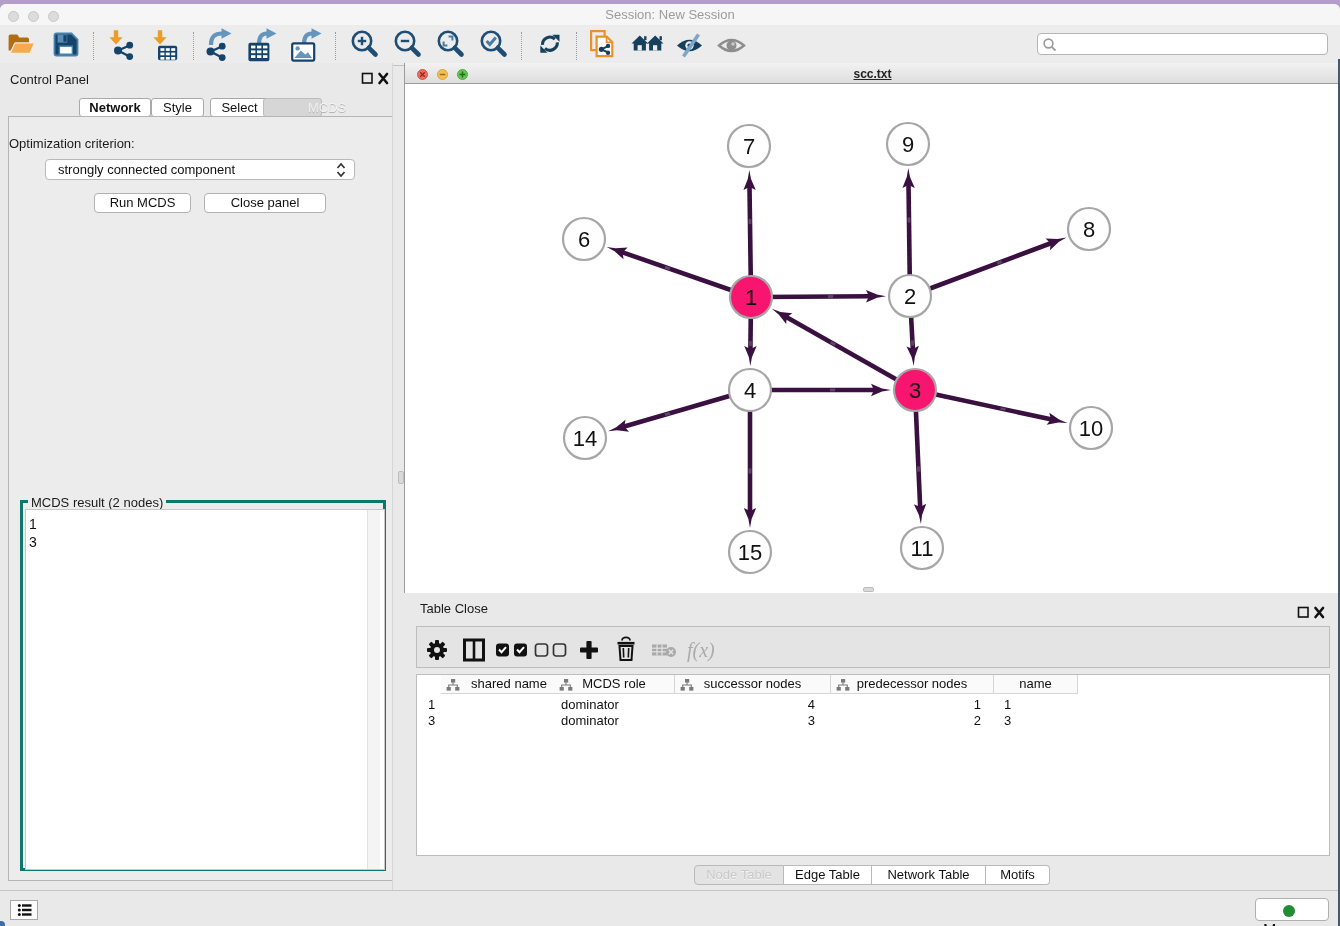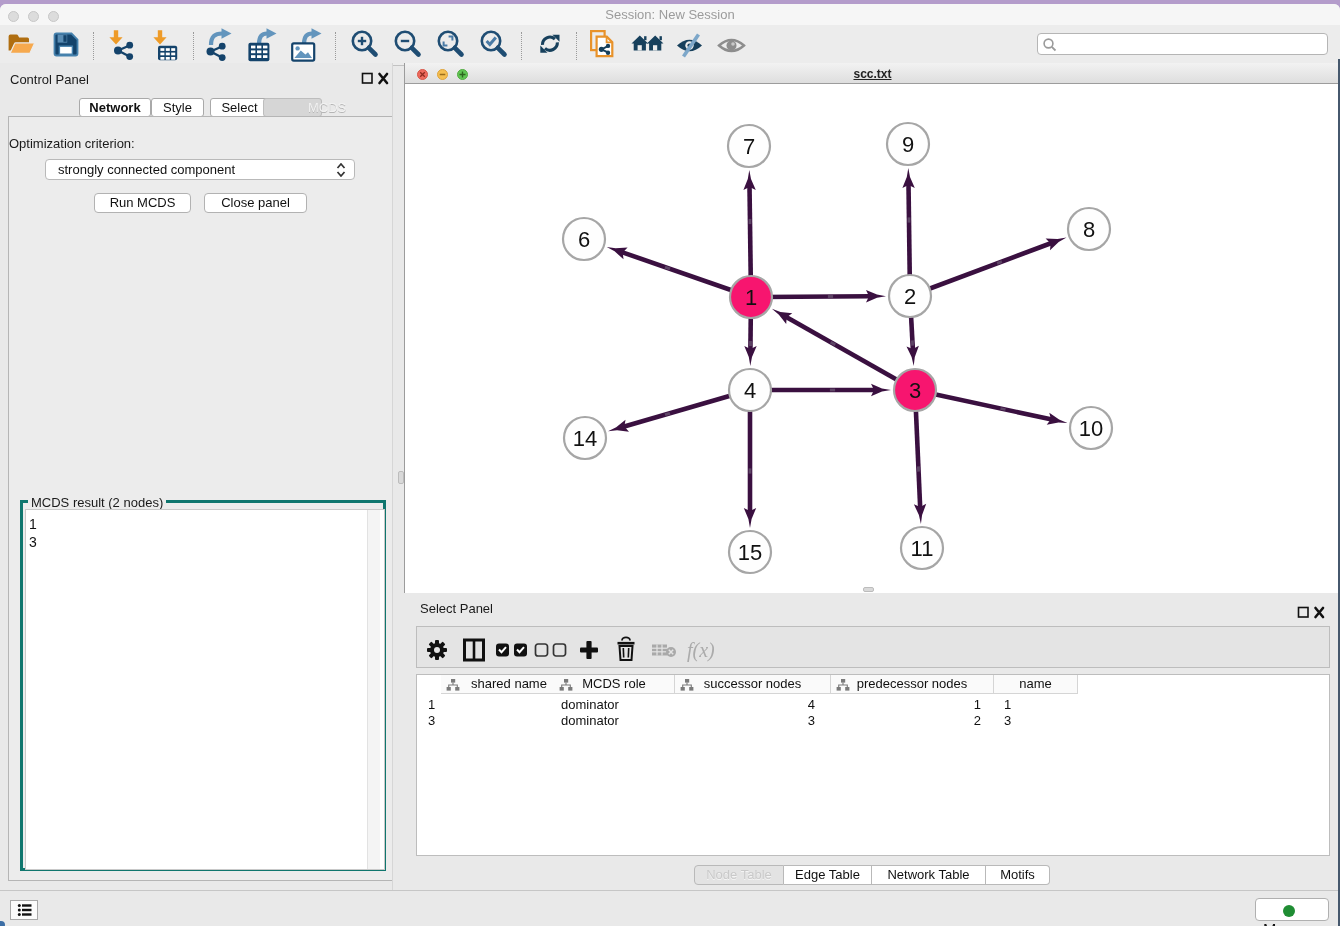--- a/index.html
+++ b/index.html
@@ -243,21 +243,21 @@
       <div class="tab sel" style="left:184px; width:59px;">MCDS</div>
     </div>
     <div id="tabcontent">
       <div id="optlabel">Optimization criterion:</div>
       <div id="dropdown">strongly connected component
         <svg width="10" height="14" viewBox="0 0 10 14" style="position:absolute; right:8px; top:3px;">
           <path d="M1.5,5 L5,1 L8.5,5 M1.5,9 L5,13 L8.5,9" fill="none" stroke="#333" stroke-width="1.7"></path>
         </svg>
       </div>
       <div class="btn" style="left:85px; top:76px; width:97px;">Run MCDS</div>
-      <div class="btn" style="left:195px; top:76px; width:103px;">Close panel</div>
+      <div class="btn" style="left:195px; top:76px; width:122px;">Close panel</div>
       <div id="groupbox">
         <div id="grouplabel">MCDS result (2 nodes)</div>
         <div id="listarea">
           <div style="padding:5px 0 0 3px; line-height:18px;">1<br>3</div>
           <div id="scrolltrack"></div>
         </div>
       </div>
     </div>
   </div>
   <div id="netwin">
@@ -351,21 +351,21 @@
           <text x="510" y="314">3</text>
           <text x="180" y="362">14</text>
           <text x="686" y="352">10</text>
           <text x="345" y="476">15</text>
           <text x="517" y="472">11</text>
         </g>
       </svg>
     </div>
   </div>
   <div id="tpanel">
-    <div id="tpanel-hdr">Select Panel</div>
+    <div id="tpanel-hdr">Table Close</div>
     <div class="hdrbtns" style="left:893px;">
       <svg width="28" height="13" viewBox="0 0 28 13">
         <rect x="1.5" y="1.5" width="9.5" height="9.5" fill="none" stroke="#111" stroke-width="1.6"></rect>
         <path d="M18.5,2 L26,11 M26,2 L18.5,11" stroke="#111" stroke-width="2.6" stroke-linecap="round"></path>
       </svg>
     </div>
     <div id="ttoolbar">
       <svg width="912" height="40" viewBox="0 0 912 40">
 
         <g transform="translate(20,20)" fill="#111">

